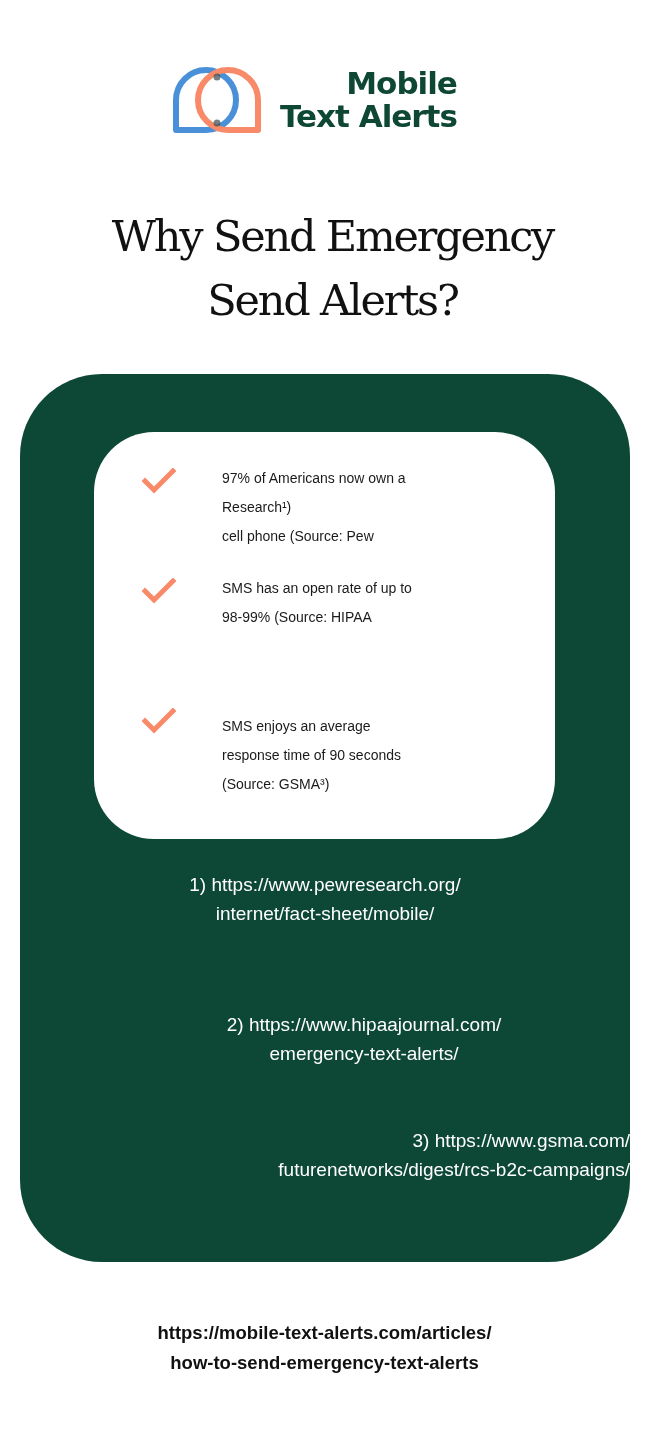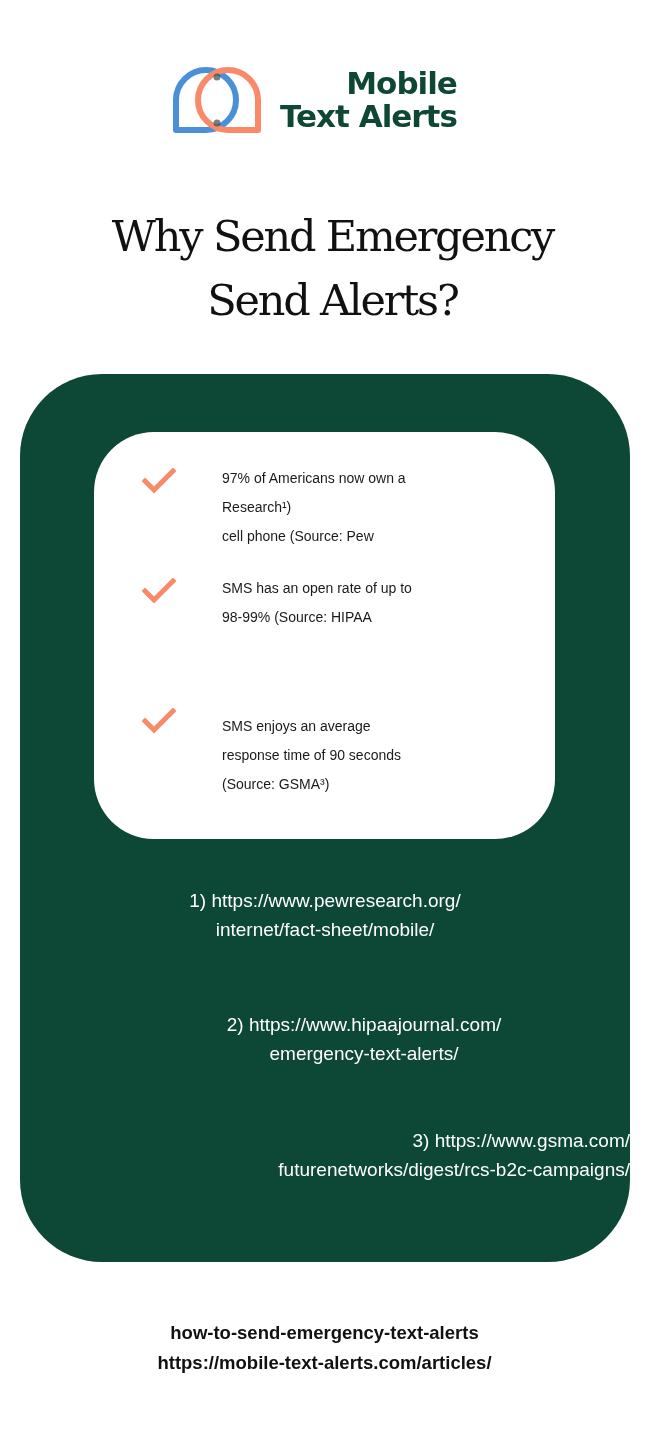--- a/index.html
+++ b/index.html
@@ -174,30 +174,30 @@
       </svg>
       <div class="fact-text" style="top:272px;margin-top:8px;">
         <span>SMS enjoys an average</span>
         <span>response time of 90 seconds</span>
         <span>(Source: GSMA³)</span>
       </div>
     </div>
 
   </div>
 
-  <div class="source" style="top:512px;">
+  <div class="source" style="top:496px;">
     <span>1) https://www.pewresearch.org/</span>
     <span>internet/fact-sheet/mobile/</span>
   </div>
   <div class="source" style="top:636px;margin-left:39px;">
     <span>2) https://www.hipaajournal.com/</span>
     <span>emergency-text-alerts/</span>
   </div>
   <div class="source" style="top:752px;text-align:right;">
     <span>3) https://www.gsma.com/</span>
     <span>futurenetworks/digest/rcs-b2c-campaigns/</span>
   </div>
 </div>
 
 <div class="footer-url">
+  <span>https://mobile-text-alerts.com/articles/</span>
   <span>how-to-send-emergency-text-alerts</span>
-  <span>https://mobile-text-alerts.com/articles/</span>
 </div>
 
 </body></html>

